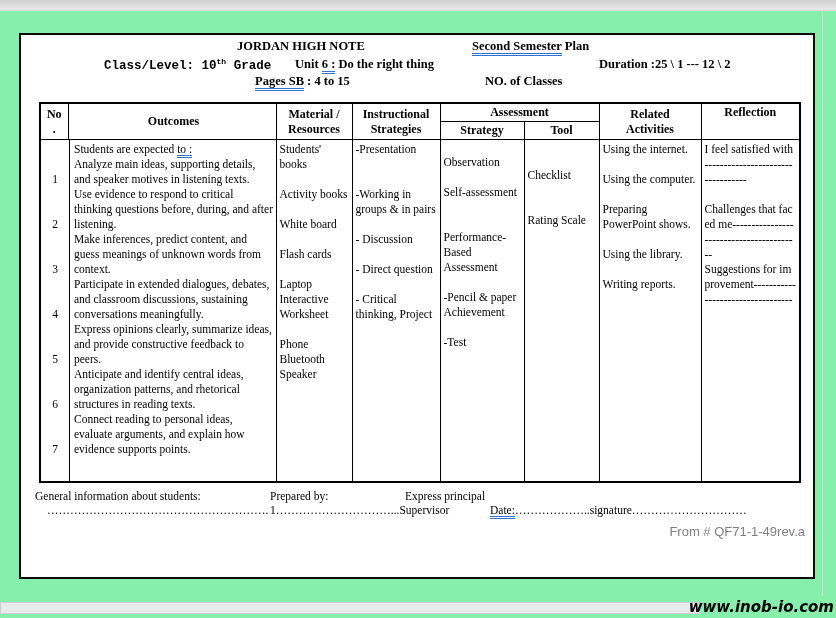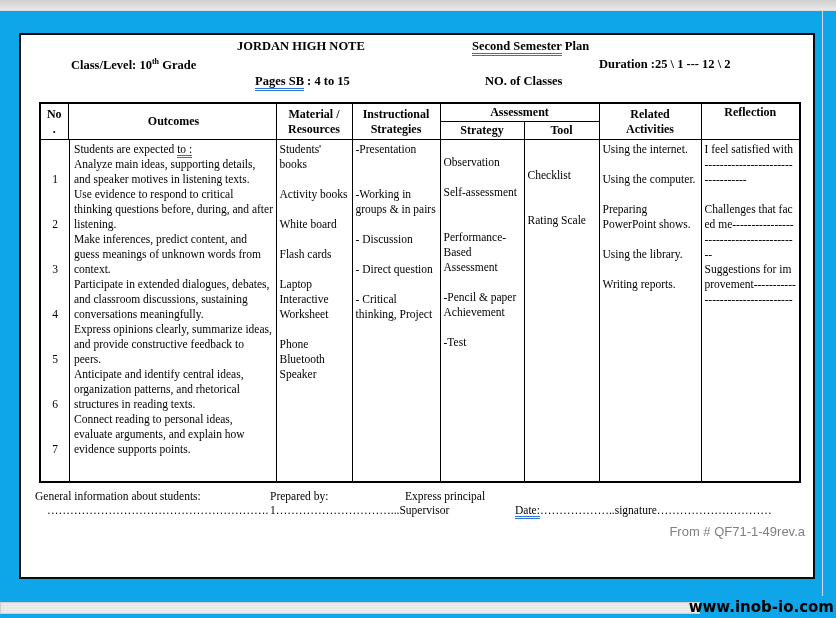--- a/index.html
+++ b/index.html
@@ -1,18 +1,18 @@
 <!DOCTYPE html>
 <html><head>
 <meta charset="utf-8">
 <style>
   * { margin:0; padding:0; box-sizing:border-box; }
   html,body { width:836px; height:618px; background:#fff; overflow:hidden;
               font-family:"Liberation Serif","DejaVu Serif",serif; color:#000; }
-  .stage { position:relative; width:836px; height:618px; background:#0ea5e9; }
+  .stage { position:relative; width:836px; height:618px; background:#86efac; }
 
   .top-strip { position:absolute; left:0; top:0; width:836px; height:11px;
                background:linear-gradient(#cfcfcf,#e9e9e9); border-bottom:1px solid #dcdcdc; }
   .right-edge { position:absolute; left:822px; top:11px; width:1px; height:585px; background:#d8d8d8; }
   .bottom-bar { position:absolute; left:0; top:602px; width:700px; height:12px;
                 background:#e9e9e9; border:1px solid #cfcfcf; }
 
   .frame { position:absolute; left:19px; top:33px; width:796px; height:546px;
            border:2px solid #0a0a0a; background:#fff; }
 
@@ -40,41 +40,44 @@
   .blk-last { margin-bottom:0; }
   .gap30 { margin-bottom:30px; }
   .pad-top15 { padding-top:15px !important; }
   .pad-top28 { padding-top:28px !important; }
   .cell-reflect { word-break:break-all; }
 
   .ft { position:absolute; font-size:11.5px; white-space:nowrap; }
   .form-ref { position:absolute; right:8px; top:489px; font-size:13px; color:#7f7f7f;
               font-family:"Liberation Sans","DejaVu Sans",sans-serif; }
   .watermark { position:absolute; right:2px; top:598px; font-size:15px; font-weight:bold;
-               font-family:"DejaVu Sans","Liberation Sans",sans-serif;margin-left:19px; }
+               font-style:italic; font-family:"DejaVu Sans","Liberation Sans",sans-serif;margin-left:19px; }
 </style>
 </head>
 <body>
 
 <div class="stage">
 
   <div class="top-strip"></div>
   <div class="right-edge"></div>
 
   <div class="frame">
 
     <div class="hl" style="left:216px; top:4px;">
       <span>JORDAN HIGH NOTE</span>
     </div>
     <div class="hl" style="left:451px; top:4px;">
       <span class="u-blue">Second  Semester</span><span> Plan</span>
     </div>
 
-    <div class="hl" style="left:50px; top:22px;">
+    <div class="hl" style="left:83px; top:22px;font-family:Liberation Mono, monospace;">
       <span>Class/Level: 10</span><sup>th</sup><span> Grade</span>
+    </div>
+    <div class="hl" style="left:274px; top:22px;">
+      <span>Unit </span><span class="u-blue">6  :</span><span>  Do the right thing</span>
     </div>
     <div class="hl" style="left:578px; top:22px;">
       <span>Duration  :25 \ 1  ---  12 \ 2</span>
     </div>
 
     <div class="hl" style="left:234px; top:39px;">
       <span class="u-blue">Pages  SB</span><span> : 4 to 15</span>
     </div>
     <div class="hl" style="left:464px; top:39px;">
       <span>NO. of Classes</span>
@@ -192,21 +195,21 @@
       </table>
 
     <div class="ft" style="left:14px; top:455px;">General information about students:</div>
     <div class="ft" style="left:26px; top:469px;">………………………………………………….</div>
 
     <div class="ft" style="left:249px; top:455px;">Prepared by:</div>
     <div class="ft" style="left:249px; top:469px;">1…………………………...Supervisor</div>
 
     <div class="ft" style="left:384px; top:455px;">Express principal</div>
 
-    <div class="ft" style="left:494px; top:469px;">
+    <div class="ft" style="left:469px; top:469px;">
       <span class="u-blue">Date:</span><span>………………..signature…………………………</span>
     </div>
 
     <div class="form-ref">From # QF71-1-49rev.a</div>
   </div>
 
   <div class="bottom-bar"></div>
   <div class="watermark">www.inob-io.com</div>
 
 </div>

